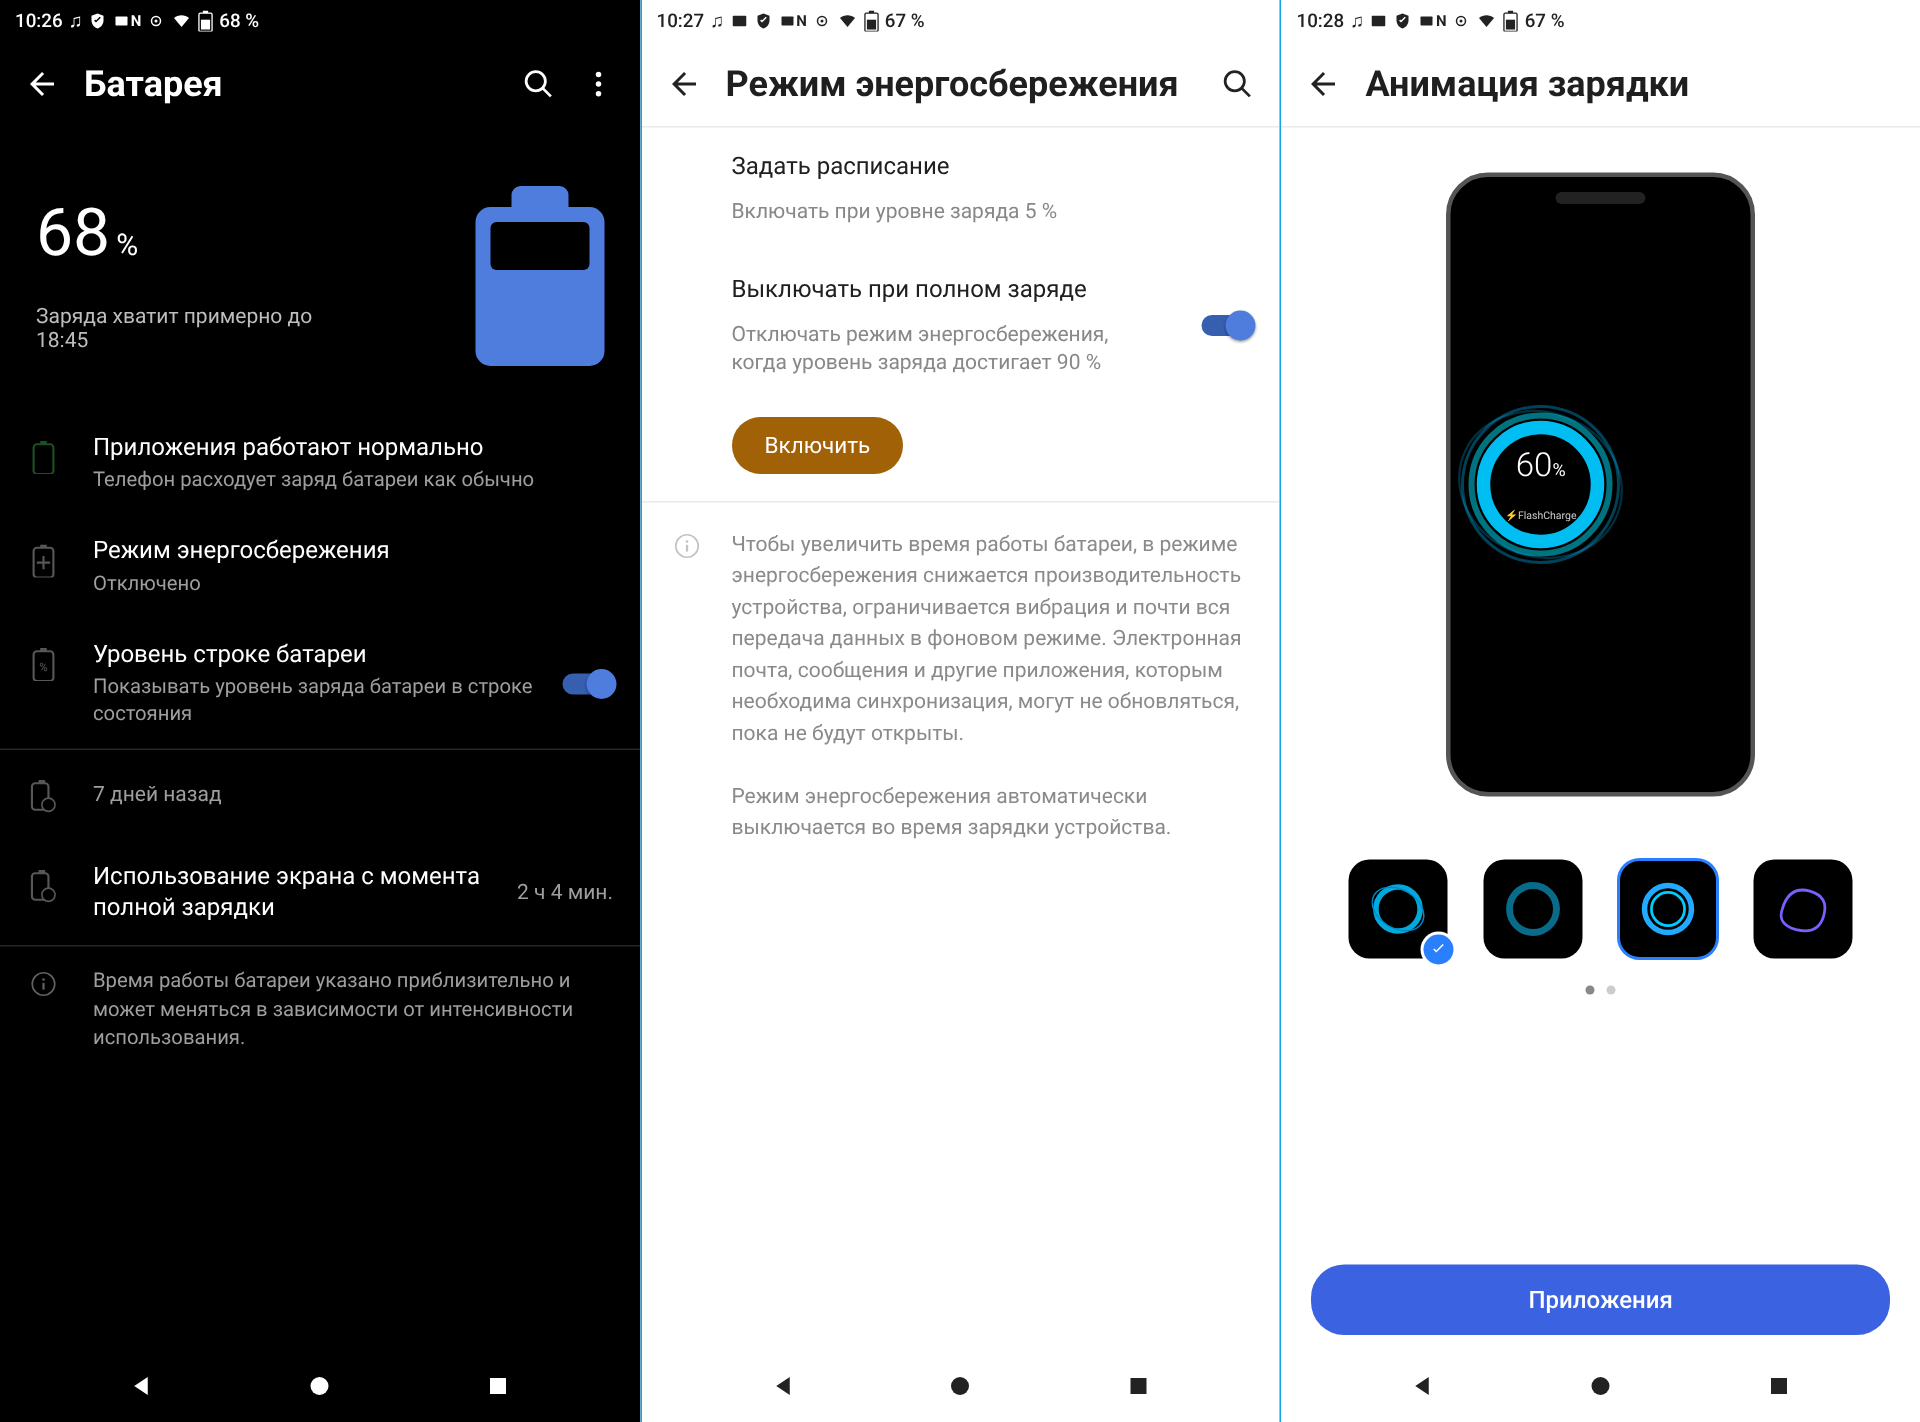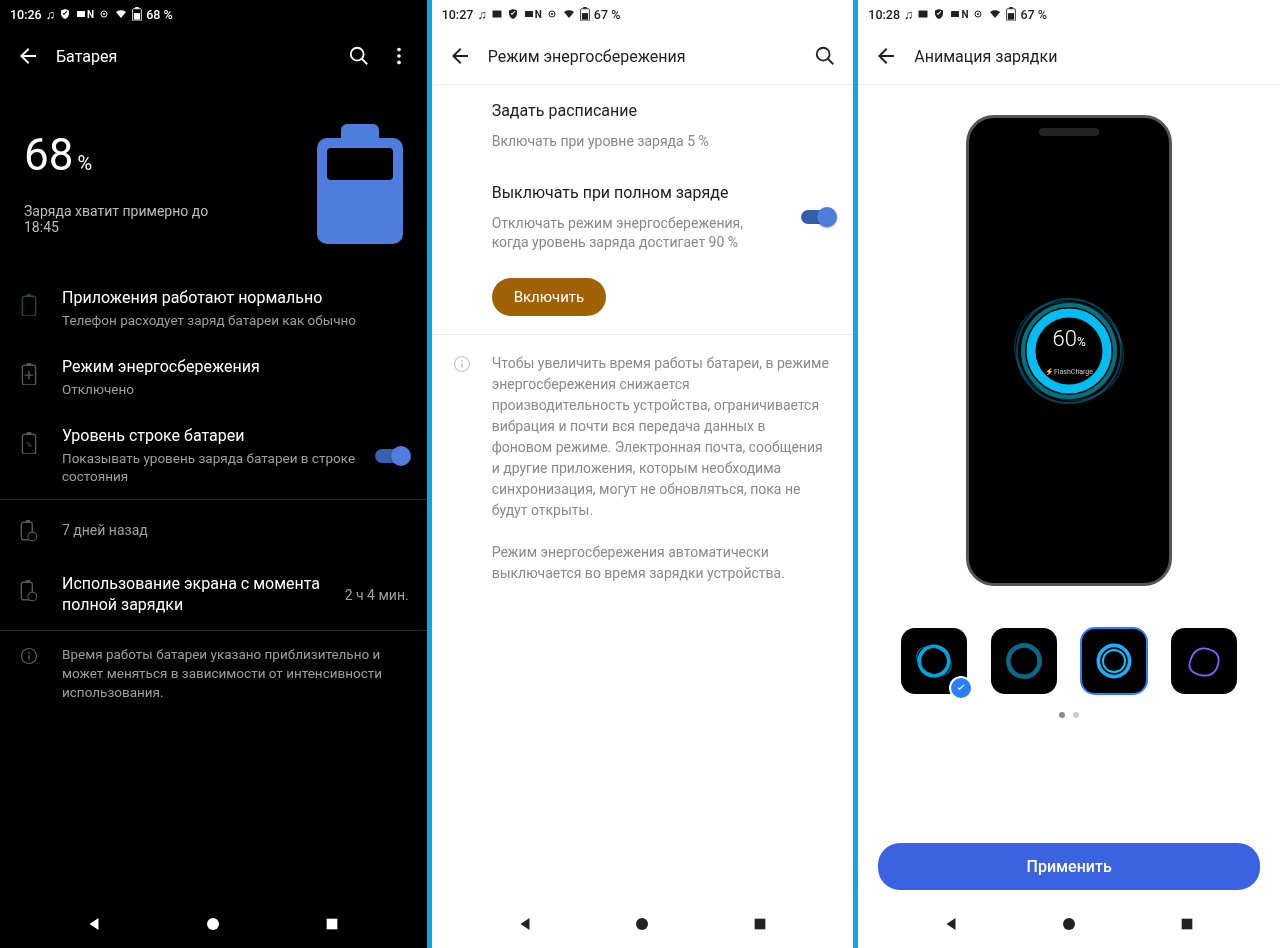--- a/index.html
+++ b/index.html
@@ -1,29 +1,29 @@
 <!DOCTYPE html>
 <html><head>
 <meta charset="utf-8">
 <style>
 html,body{margin:0;padding:0;width:1280px;height:948px;font-family:Roboto,'Segoe UI',Arial,sans-serif;background:#ddd;overflow:hidden}
 *{box-sizing:border-box}
 .phones{display:flex;width:1280px;height:948px}
 .phone{width:426.666px;height:948px;position:relative;display:flex;flex-direction:column}
 .phone.dark{background:#000;color:#fff}
 .phone.light{background:#fff;color:#1f1f1f}
-.phone + .phone{border-left:5px solid #0ea5e9}
+.phone + .phone{border-left:1px solid #0ea5e9}
 
 .statusbar{height:28px;display:flex;align-items:center;padding:0 10px;font-size:12.5px;font-weight:500}
 .statusbar .left,.statusbar .right{display:flex;align-items:center;gap:4px}
 .sb-ic{display:inline-flex;align-items:center;justify-content:center}
 
 .header{height:56px;display:flex;align-items:center;padding:0 8px}
 .header .back{width:40px;height:40px;display:flex;align-items:center;justify-content:center;cursor:pointer}
-.header .title{font-size:16px;font-weight:400;flex:1;margin-left:8px}
+.header .title{font-size:24px;font-weight:700;flex:1;margin-left:8px}
 .header .act{width:40px;height:40px;display:flex;align-items:center;justify-content:center;cursor:pointer}
 
 .content{flex:1;overflow:hidden;padding:0 0 0 0}
 
 
 .bat-block{padding:40px 24px 30px 24px;display:flex;align-items:center;justify-content:space-between}
 .bat-num{font-size:44px;font-weight:400;line-height:1}
 .bat-pct{font-size:20px}
 .bat-est{color:#bdbdbd;font-size:14px;margin-top:26px;max-width:220px}
 .bat-icon{width:86px;height:120px;position:relative}
@@ -62,21 +62,21 @@
 .lrow.flex{display:flex;align-items:center;gap:12px}
 .lrow.flex .txt{flex:1}
 .pill{margin:10px 0 18px 60px;display:inline-block;background:#a16207;color:#fff;border-radius:20px;padding:10px 22px;font-size:15px;cursor:pointer}
 .sep{height:1px;background:#eaeaea}
 .info-row{display:flex;gap:18px;padding:18px 24px 8px 18px;align-items:flex-start}
 .info-row .ic{width:24px;flex:0 0 24px;display:flex;justify-content:center;opacity:.5;margin-top:2px}
 .info-row .t{font-size:14px;color:#8a8a8a;line-height:1.5}
 
 
 .preview-wrap{display:flex;justify-content:center;padding:30px 0 12px 0}
-.device{width:206px;height:471px;border:3px solid #555;border-radius:28px;background:#000;position:relative;overflow:hidden;display:flex;align-items:center;justify-content:center}
+.device{width:206px;height:416px;border:3px solid #555;border-radius:28px;background:#000;position:relative;overflow:hidden;display:flex;align-items:center;justify-content:flex-start}
 .device::before{content:"";position:absolute;top:10px;left:50%;transform:translateX(-50%);width:60px;height:8px;background:#222;border-radius:4px}
 .ring{width:120px;height:120px;position:relative;display:flex;align-items:center;justify-content:center}
 .ring svg{position:absolute;inset:0}
 .ring .lbl{color:#fff;text-align:center;z-index:1}
 .ring .lbl .p{font-size:22px;font-weight:300}
 .ring .lbl .s{font-size:12px}
 .ring .lbl .f{font-size:7px;color:#ccc;margin-top:17px}
 
 .thumbs{display:flex;justify-content:center;gap:24px;padding:30px 0 12px 0}
 .thumb{width:66px;height:66px;border-radius:14px;background:#000;display:flex;align-items:center;justify-content:center;cursor:pointer;position:relative}
@@ -500,21 +500,21 @@
       </div>
     </div>
     <div class="dots">
           <div class="dot on"></div>
           <div class="dot"></div>
         </div>
 
     <div class="grow"></div>
 
     <div class="apply-wrap">
-      <div class="apply">Применить</div>
+      <div class="apply">Приложения</div>
     </div>
   </div>
 
   <div class="navbar">
     <div class="navbtn">
           <svg width="18" height="18" viewBox="0 0 24 24">
             <path fill="#222" d="M18 4v16L6 12z"></path>
           </svg>
         </div>
     <div class="navbtn">

